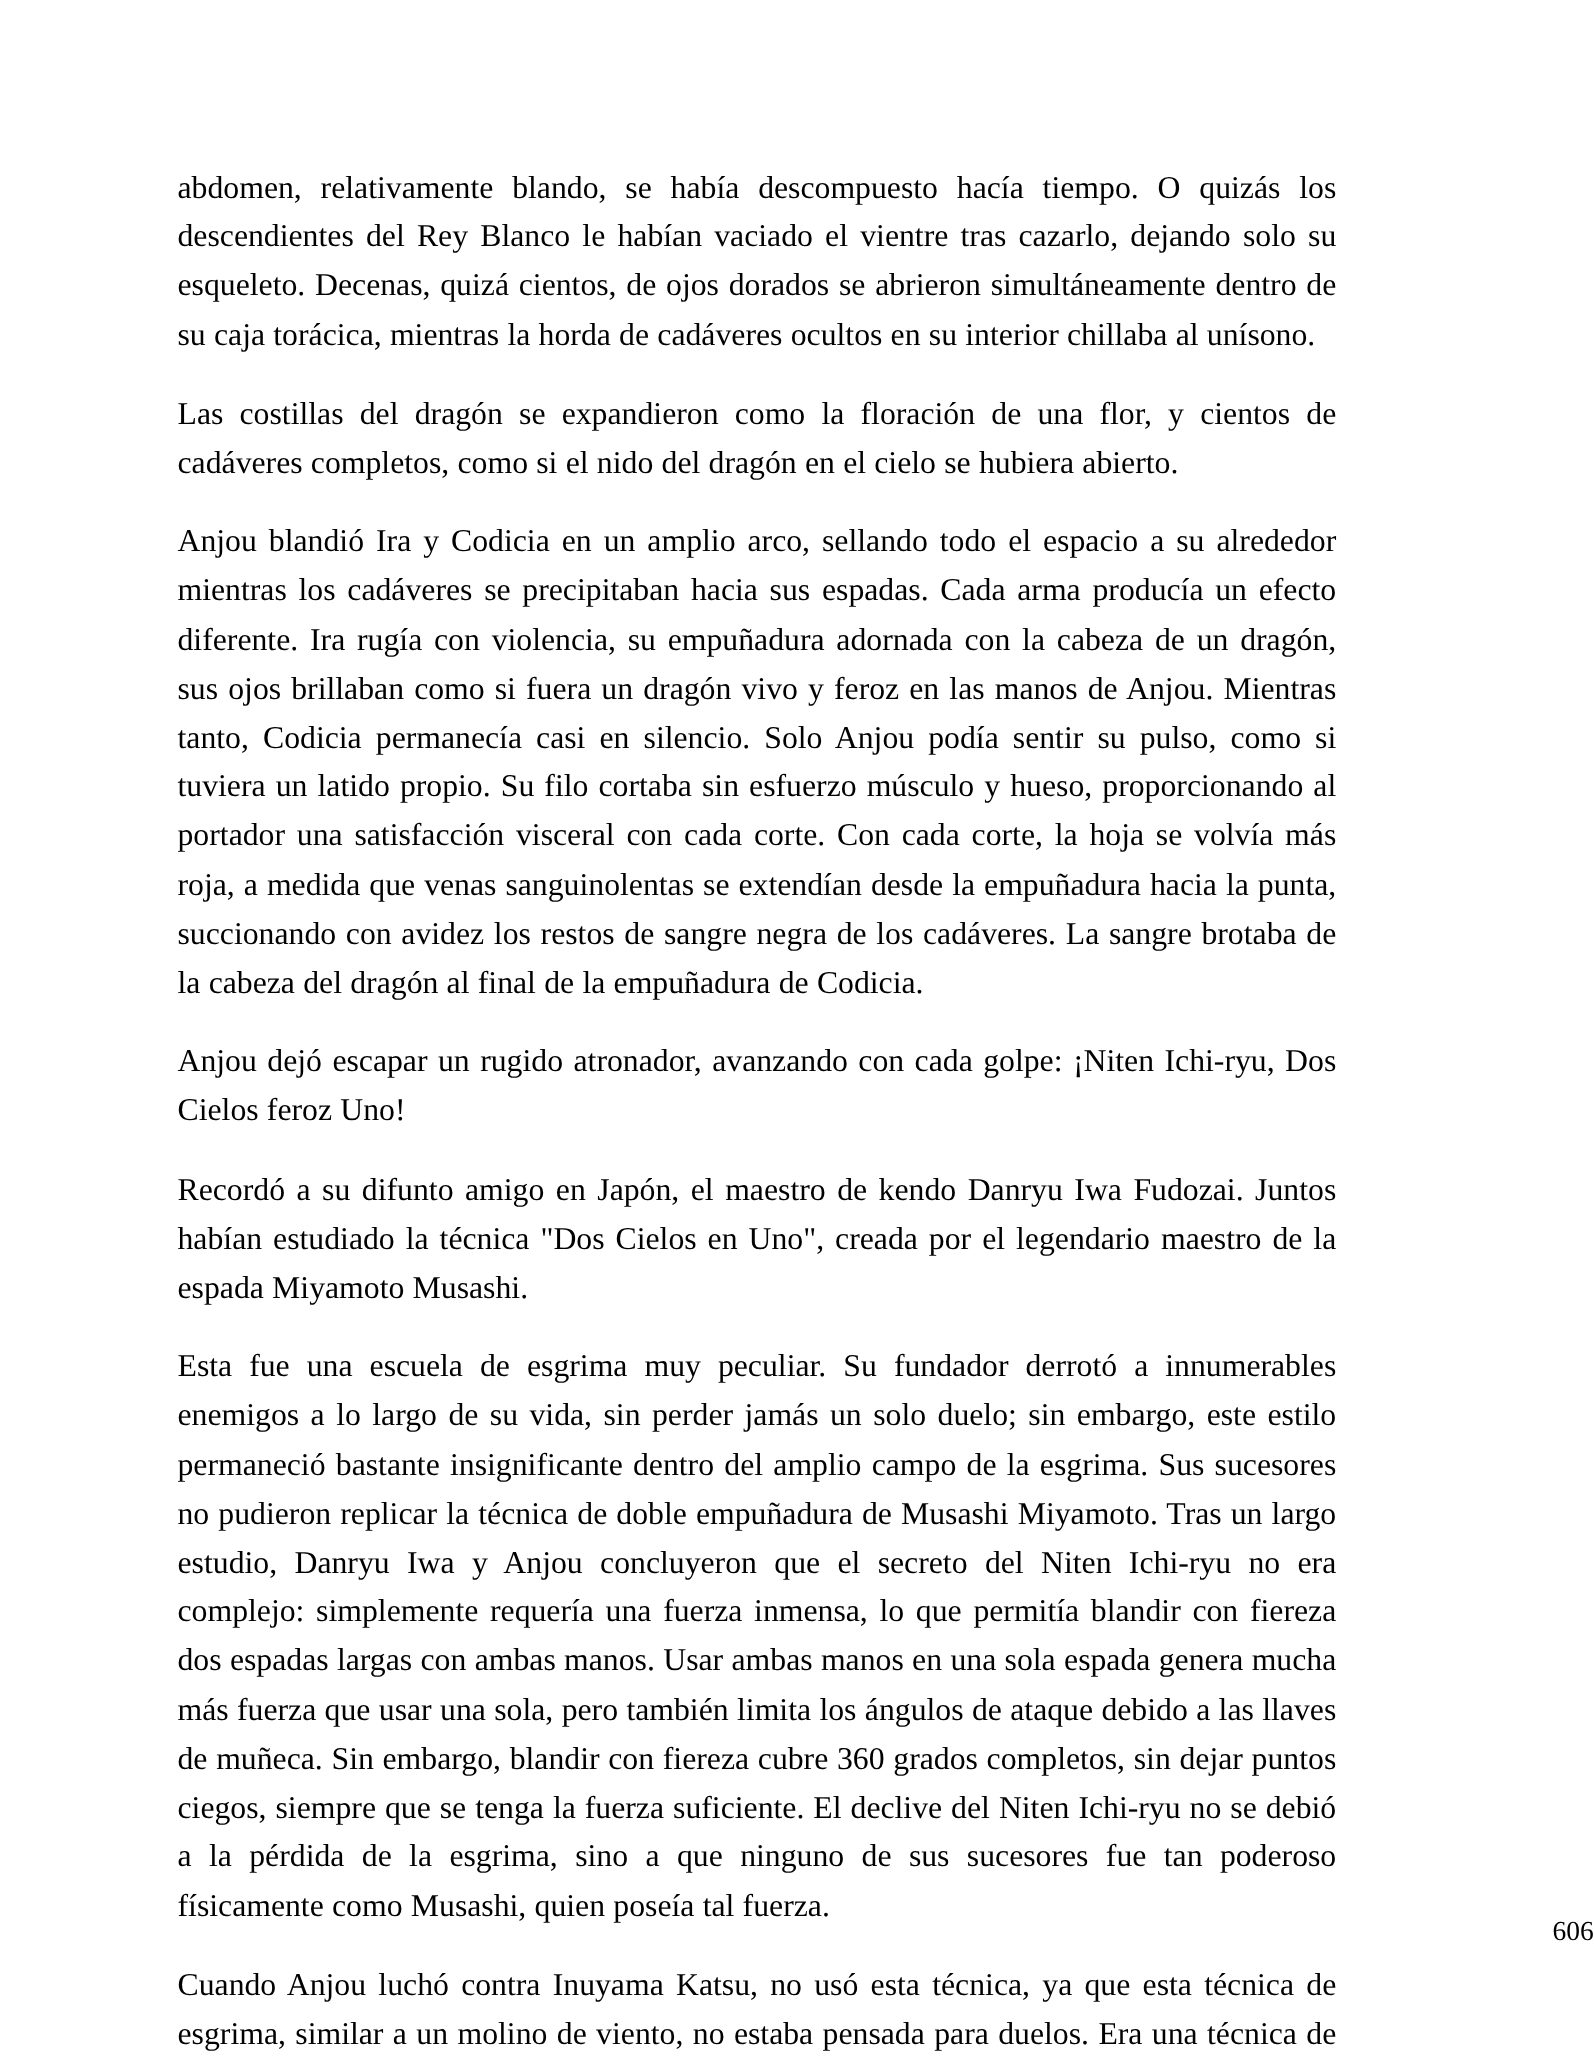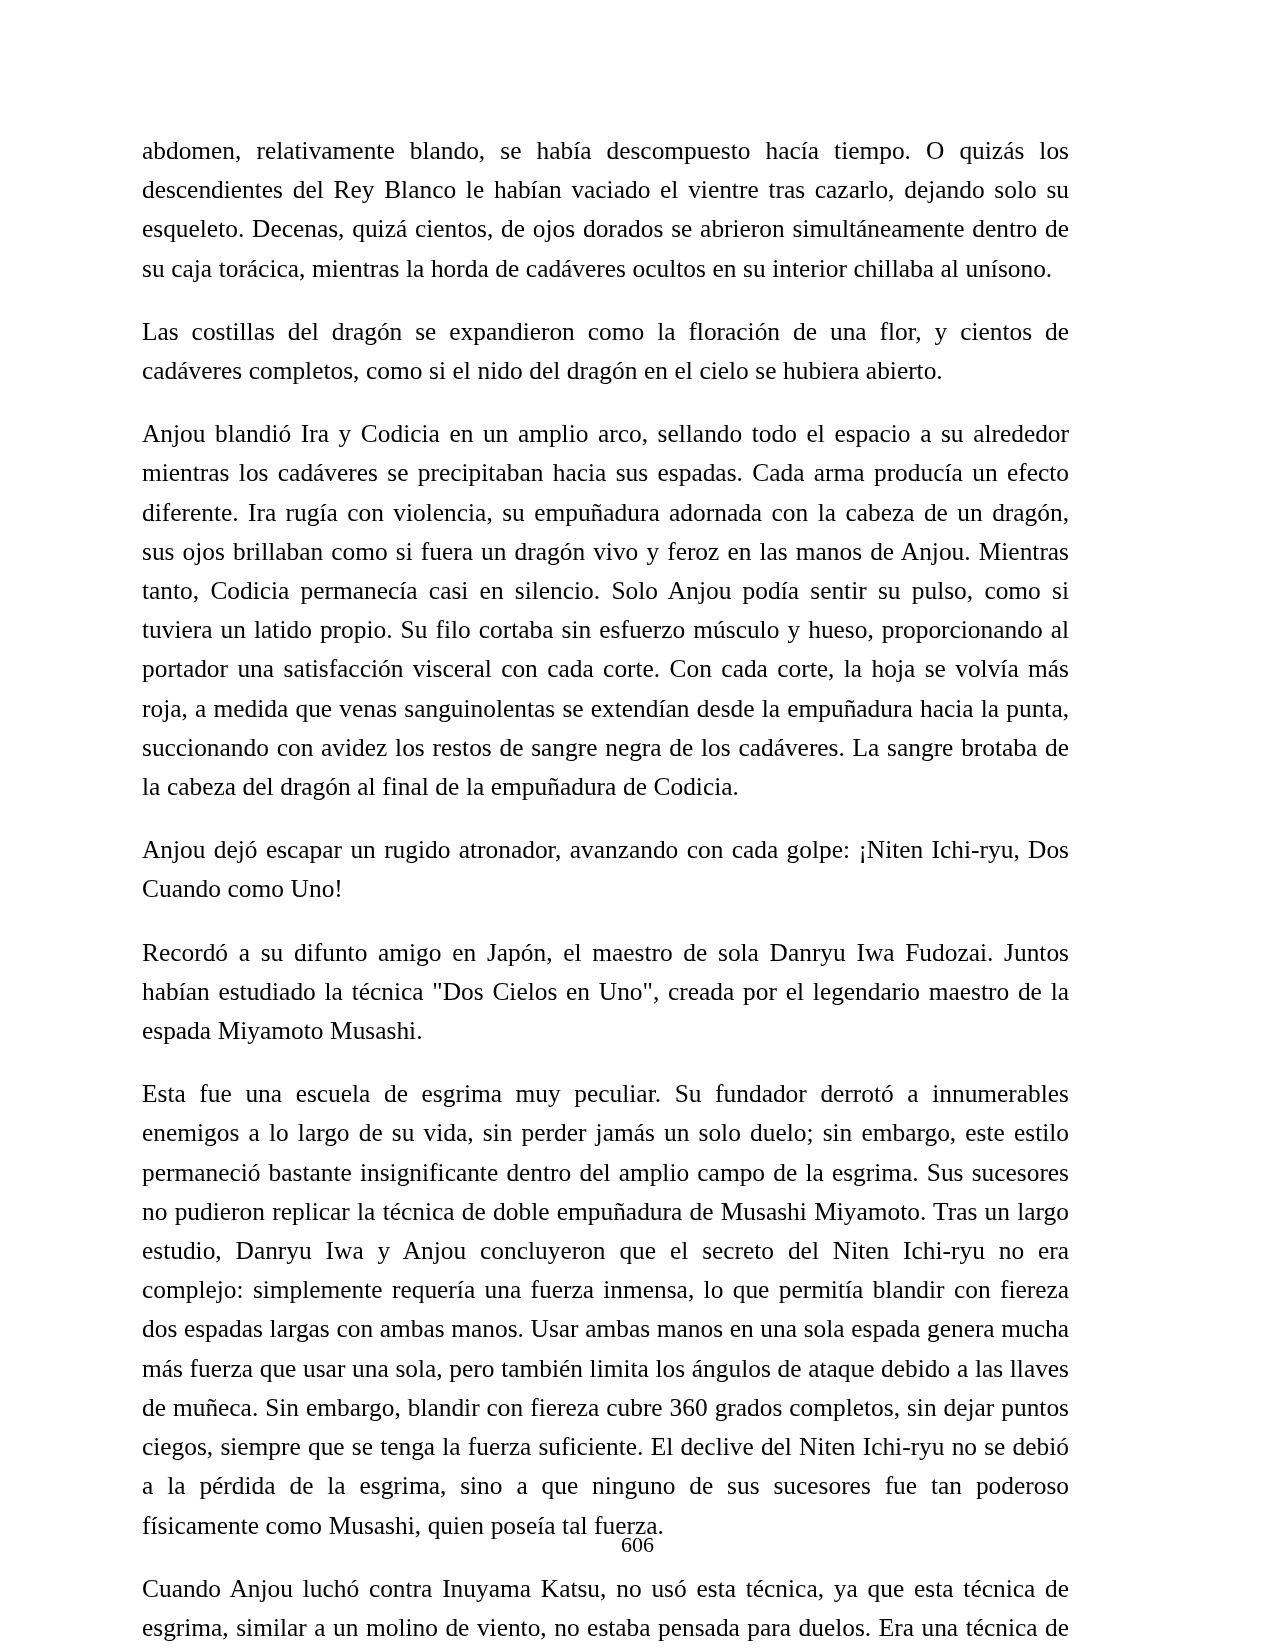--- a/index.html
+++ b/index.html
@@ -42,37 +42,37 @@
     text-indent: 0;
   }
   p.para:last-of-type {
     margin-bottom: 0;
   }
   .page-number {
     position: absolute;
     left: 0;
     top: 1530px;
     width: 1275px;
-    text-align: center;
+    text-align: right;
     font-size: 22px;
     line-height: 30px;
     font-family: "Liberation Serif", "DejaVu Serif", serif;
     color: #000000;
   }
 </style>
 </head>
 <body>
 
 <div class="page">
 
   <div class="content">
     <p class="para">abdomen, relativamente blando, se había descompuesto hacía tiempo. O quizás los descendientes del Rey Blanco le habían vaciado el vientre tras cazarlo, dejando solo su esqueleto. Decenas, quizá cientos, de ojos dorados se abrieron simultáneamente dentro de su caja torácica, mientras la horda de cadáveres ocultos en su interior chillaba al unísono.</p>
     <p class="para">Las costillas del dragón se expandieron como la floración de una flor, y cientos de cadáveres completos, como si el nido del dragón en el cielo se hubiera abierto.</p>
     <p class="para">Anjou blandió Ira y Codicia en un amplio arco, sellando todo el espacio a su alrededor mientras los cadáveres se precipitaban hacia sus espadas. Cada arma producía un efecto diferente. Ira rugía con violencia, su empuñadura adornada con la cabeza de un dragón, sus ojos brillaban como si fuera un dragón vivo y feroz en las manos de Anjou. Mientras tanto, Codicia permanecía casi en silencio. Solo Anjou podía sentir su pulso, como si tuviera un latido propio. Su filo cortaba sin esfuerzo músculo y hueso, proporcionando al portador una satisfacción visceral con cada corte. Con cada corte, la hoja se volvía más roja, a medida que venas sanguinolentas se extendían desde la empuñadura hacia la punta, succionando con avidez los restos de sangre negra de los cadáveres. La sangre brotaba de la cabeza del dragón al final de la empuñadura de Codicia.</p>
-    <p class="para">Anjou dejó escapar un rugido atronador, avanzando con cada golpe: ¡Niten Ichi-ryu, Dos Cuando como Uno!</p>
-    <p class="para">Recordó a su difunto amigo en Japón, el maestro de sola Danryu Iwa Fudozai. Juntos habían estudiado la técnica "Dos Cielos en Uno", creada por el legendario maestro de la espada Miyamoto Musashi.</p>
+    <p class="para">Anjou dejó escapar un rugido atronador, avanzando con cada golpe: ¡Niten Ichi-ryu, Dos Cielos feroz Uno!</p>
+    <p class="para">Recordó a su difunto amigo en Japón, el maestro de kendo Danryu Iwa Fudozai. Juntos habían estudiado la técnica "Dos Cielos en Uno", creada por el legendario maestro de la espada Miyamoto Musashi.</p>
     <p class="para">Esta fue una escuela de esgrima muy peculiar. Su fundador derrotó a innumerables enemigos a lo largo de su vida, sin perder jamás un solo duelo; sin embargo, este estilo permaneció bastante insignificante dentro del amplio campo de la esgrima. Sus sucesores no pudieron replicar la técnica de doble empuñadura de Musashi Miyamoto. Tras un largo estudio, Danryu Iwa y Anjou concluyeron que el secreto del Niten Ichi-ryu no era complejo: simplemente requería una fuerza inmensa, lo que permitía blandir con fiereza dos espadas largas con ambas manos. Usar ambas manos en una sola espada genera mucha más fuerza que usar una sola, pero también limita los ángulos de ataque debido a las llaves de muñeca. Sin embargo, blandir con fiereza cubre 360 grados completos, sin dejar puntos ciegos, siempre que se tenga la fuerza suficiente. El declive del Niten Ichi-ryu no se debió a la pérdida de la esgrima, sino a que ninguno de sus sucesores fue tan poderoso físicamente como Musashi, quien poseía tal fuerza.</p>
     <p class="para">Cuando Anjou luchó contra Inuyama Katsu, no usó esta técnica, ya que esta técnica de esgrima, similar a un molino de viento, no estaba pensada para duelos. Era una técnica de campo de</p>
   </div>
 
   <div class="page-number">606</div>
 
 </div>
 
 </body></html>

